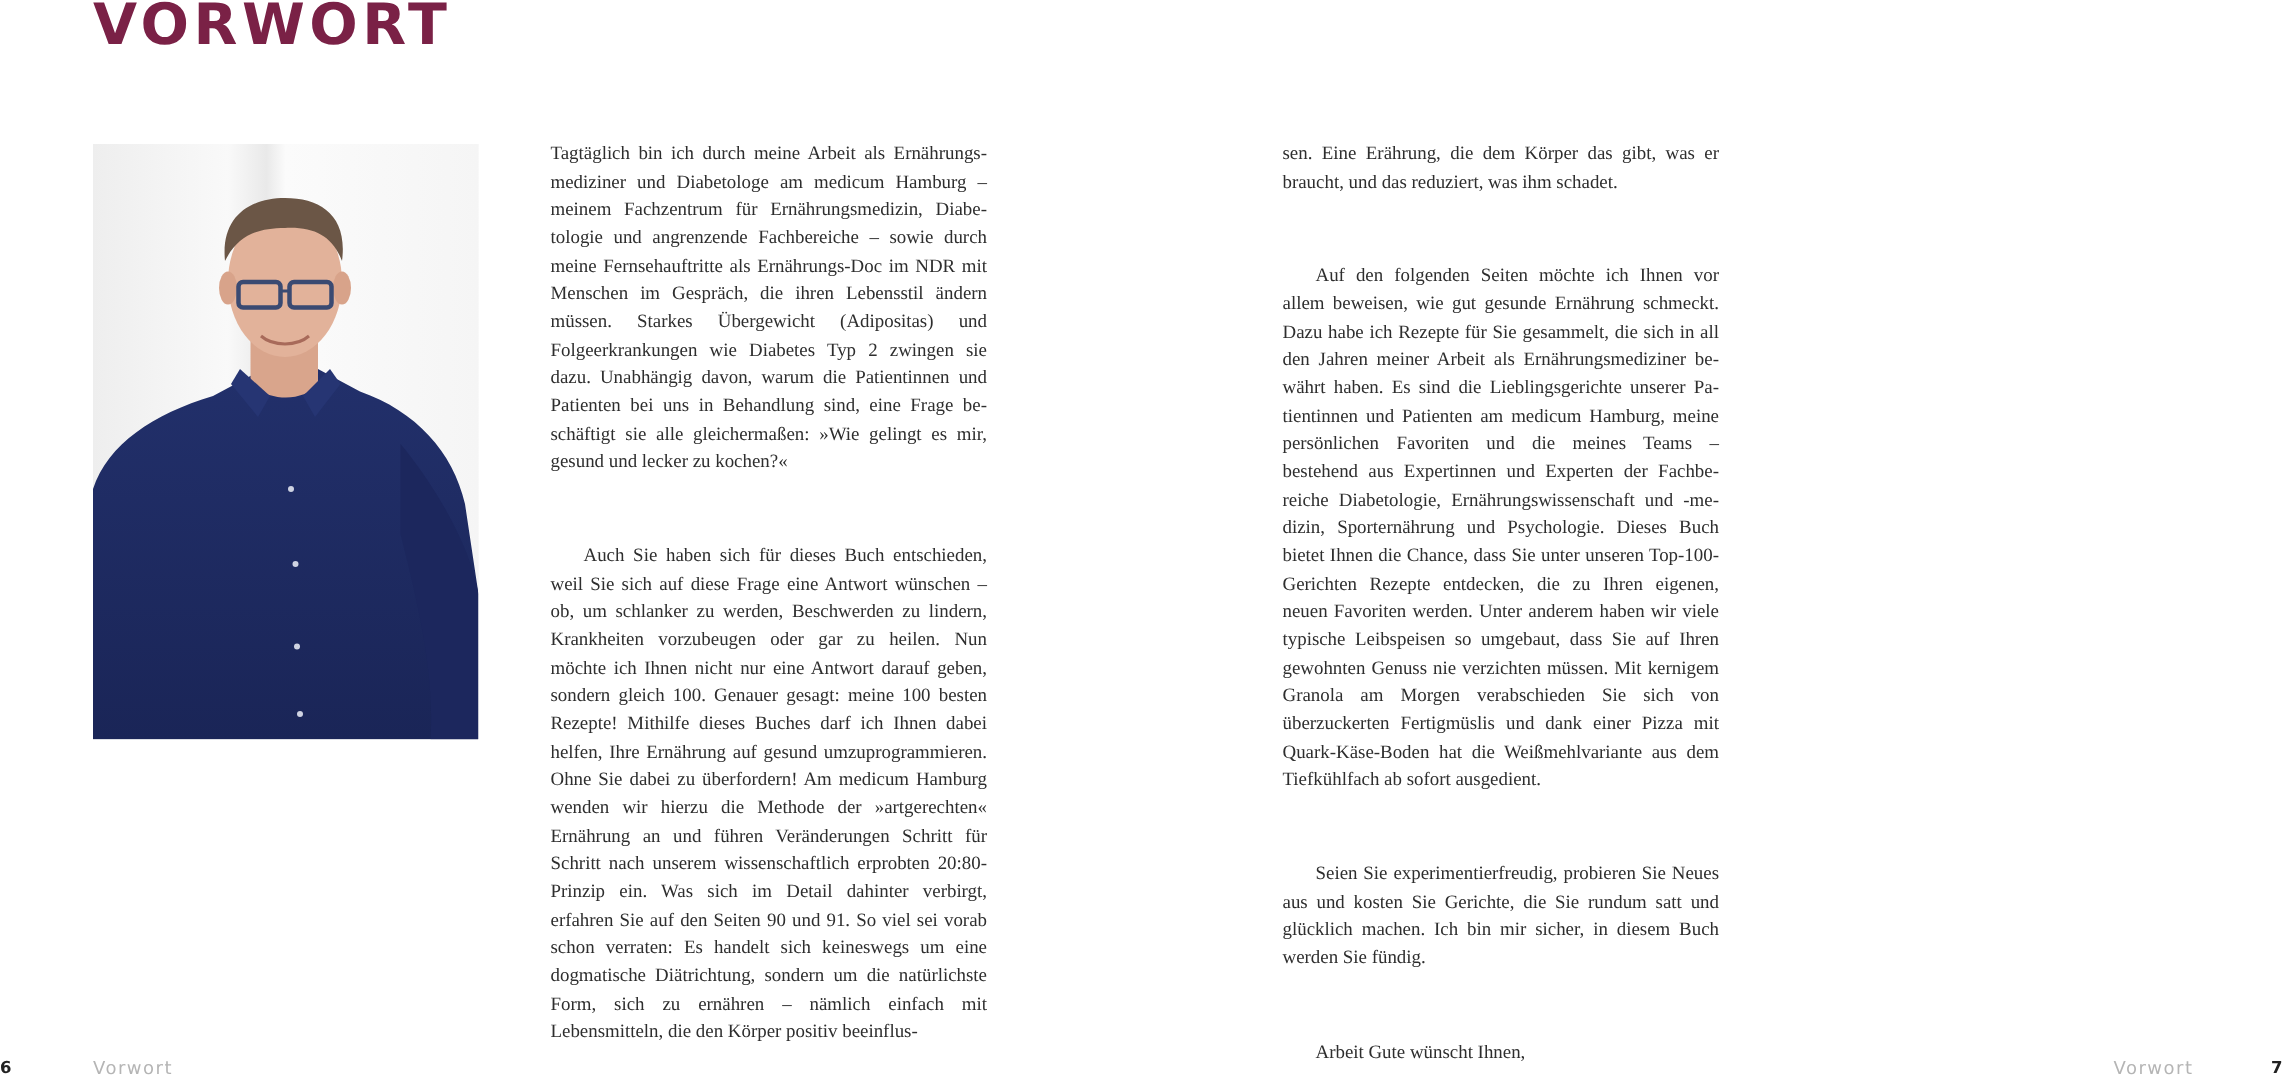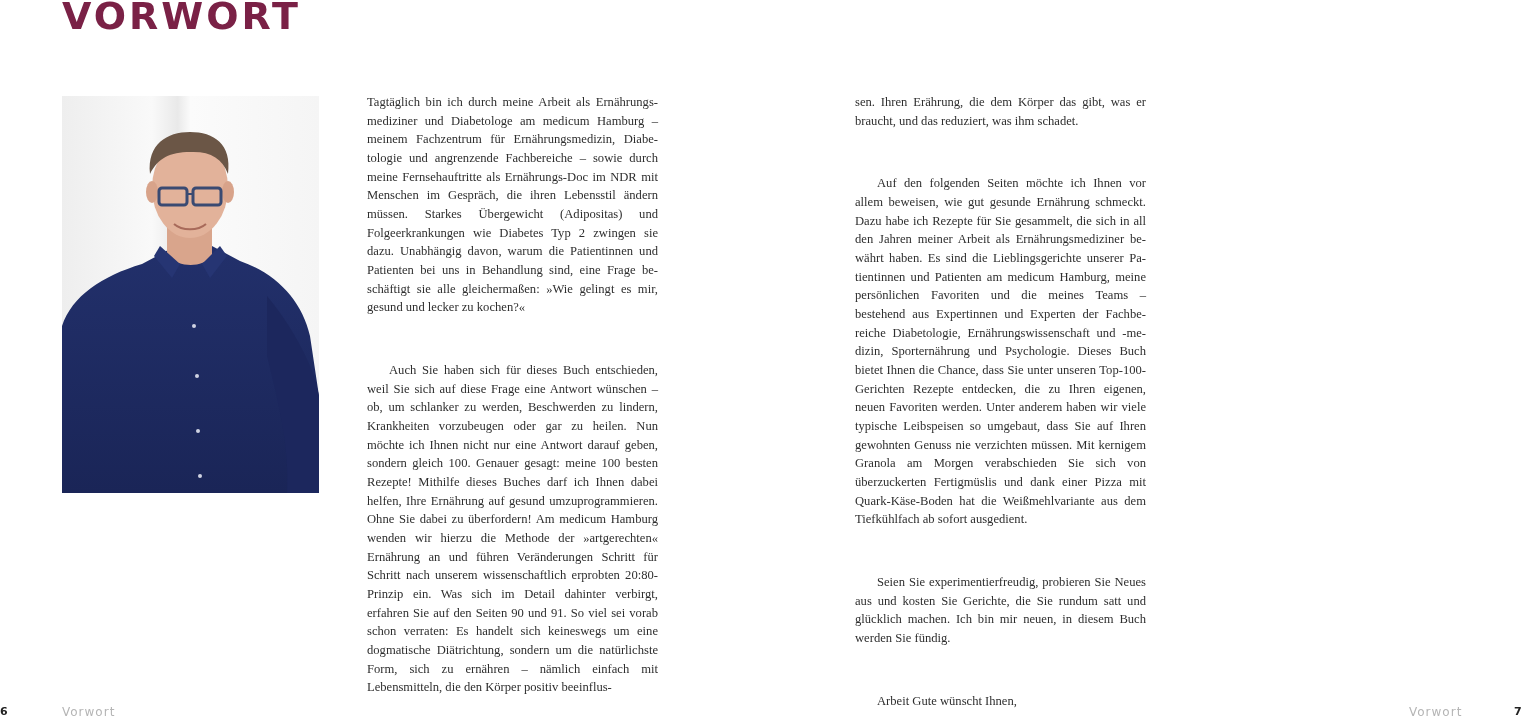--- a/index.html
+++ b/index.html
@@ -77,23 +77,23 @@
     <circle cx="138" cy="380" r="2" fill="#cfd3e2"></circle>
   </svg>
 </div>
 
 <div class="col col1">
   <p>Tagtäglich bin ich durch meine Arbeit als Ernährungs­mediziner und Diabetologe am medicum Hamburg – meinem Fachzentrum für Ernährungsmedizin, Diabe­tologie und angrenzende Fachbereiche – sowie durch meine Fernsehauftritte als Ernährungs-Doc im NDR mit Menschen im Gespräch, die ihren Lebensstil än­dern müssen. Starkes Übergewicht (Adipositas) und Folgeerkrankungen wie Diabetes Typ 2 zwingen sie dazu. Unabhängig davon, warum die Patientinnen und Patienten bei uns in Behandlung sind, eine Frage be­schäftigt sie alle gleichermaßen: »Wie gelingt es mir, gesund und lecker zu kochen?«</p>
   <p class="indent">Auch Sie haben sich für dieses Buch entschieden, weil Sie sich auf diese Frage eine Antwort wünschen – ob, um schlanker zu werden, Beschwerden zu lindern, Krankheiten vorzubeugen oder gar zu heilen. Nun möchte ich Ihnen nicht nur eine Antwort darauf geben, sondern gleich 100. Genauer gesagt: meine 100 besten Rezepte! Mithilfe dieses Buches darf ich Ihnen dabei helfen, Ihre Ernährung auf gesund umzuprogrammie­ren. Ohne Sie dabei zu überfordern! Am medicum Hamburg wenden wir hierzu die Methode der »artge­rechten« Ernährung an und führen Veränderungen Schritt für Schritt nach unserem wissenschaftlich er­probten 20:80-Prinzip ein. Was sich im Detail dahinter verbirgt, erfahren Sie auf den Seiten 90 und 91. So viel sei vorab schon verraten: Es handelt sich keineswegs um eine dogmatische Diätrichtung, sondern um die natürlichste Form, sich zu ernähren – nämlich einfach mit Lebensmitteln, die den Körper positiv beeinflus-</p>
 </div>
 
 <div class="col col2">
-  <p>sen. Ihren Erährung, die dem Körper das gibt, was er braucht, und das reduziert, was ihm schadet.</p>
+  <p>sen. Eine Erährung, die dem Körper das gibt, was er braucht, und das reduziert, was ihm schadet.</p>
   <p class="indent">Auf den folgenden Seiten möchte ich Ihnen vor allem beweisen, wie gut gesunde Ernährung schmeckt. Dazu habe ich Rezepte für Sie gesammelt, die sich in all den Jahren meiner Arbeit als Ernährungsmediziner be­währt haben. Es sind die Lieblingsgerichte unserer Pa­tientinnen und Patienten am medicum Hamburg, meine persönlichen Favoriten und die meines Teams – bestehend aus Expertinnen und Experten der Fachbe­reiche Diabetologie, Ernährungswissenschaft und -me­dizin, Sporternährung und Psychologie. Dieses Buch bietet Ihnen die Chance, dass Sie unter unseren Top-100-Gerichten Rezepte entdecken, die zu Ihren eige­nen, neuen Favoriten werden. Unter anderem haben wir viele typische Leibspeisen so umgebaut, dass Sie auf Ihren gewohnten Genuss nie verzichten müssen. Mit kernigem Granola am Morgen verabschieden Sie sich von überzuckerten Fertigmüslis und dank einer Pizza mit Quark-Käse-Boden hat die Weißmehlvariante aus dem Tiefkühlfach ab sofort ausgedient.</p>
-  <p class="indent">Seien Sie experimentierfreudig, probieren Sie Neues aus und kosten Sie Gerichte, die Sie rundum satt und glücklich machen. Ich bin mir neuen, in diesem Buch werden Sie fündig.</p>
+  <p class="indent">Seien Sie experimentierfreudig, probieren Sie Neues aus und kosten Sie Gerichte, die Sie rundum satt und glücklich machen. Ich bin mir sicher, in diesem Buch werden Sie fündig.</p>
   <p class="indent">Arbeit Gute wünscht Ihnen,</p>
   <svg class="signature" viewBox="0 0 140 56">
     <path d="M14 14 C10 28 6 44 4 50 C2 56 8 54 10 46 M14 14 C18 20 16 30 18 36 M20 30 C24 26 26 34 30 30 C34 26 34 34 38 30 C42 26 42 34 46 30 C50 26 52 34 56 30 C60 28 62 32 66 30" fill="none" stroke="#1f1f1f" stroke-width="1.6" stroke-linecap="round"></path>
     <path d="M74 14 C72 28 72 40 74 48 M74 14 C86 8 92 18 82 24 C78 27 76 26 78 28 C84 34 88 42 92 46 M94 30 L94 40 M98 32 C100 28 104 28 104 34 C104 40 100 40 98 36 M108 30 C106 36 108 42 114 36 M116 22 C116 34 116 42 120 44 M122 18 C122 32 122 42 128 42" fill="none" stroke="#1f1f1f" stroke-width="1.6" stroke-linecap="round"></path>
   </svg>
   <p class="sign-name">Ihr Dr. Matthias Riedl</p>
 </div>
 
 <div class="folio folio-num" style="left:0px;">6</div>
 <div class="folio folio-label" style="left:62px;">Vorwort</div>

